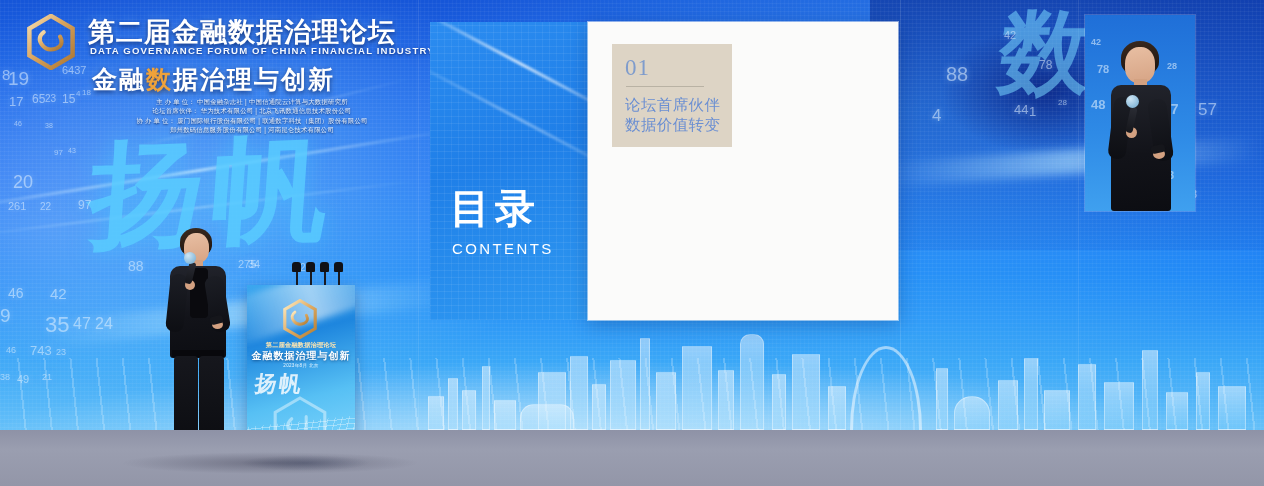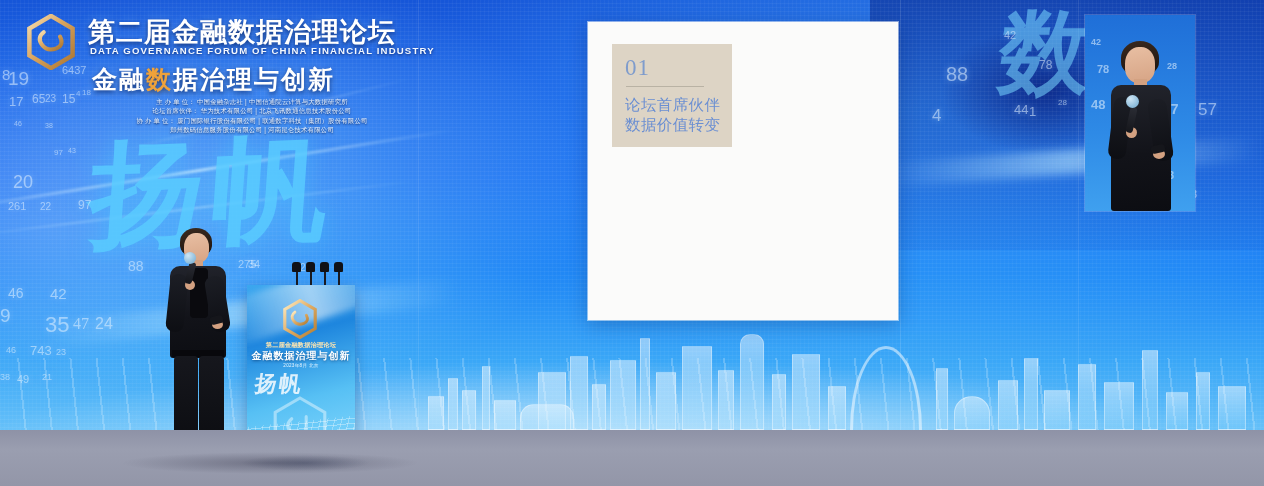--- a/index.html
+++ b/index.html
@@ -356,21 +356,21 @@
         <div class="num" style="left: 54px; top: 148px; font-size: 8px;">97</div>
         <div class="num" style="left: 68px; top: 147px; font-size: 7px;">43</div>
         <div class="num" style="left: 13px; top: 172px; font-size: 18px;">20</div>
         <div class="num" style="left: 8px; top: 200px; font-size: 11px;">261</div>
         <div class="num" style="left: 40px; top: 201px; font-size: 10px;">22</div>
         <div class="num" style="left: 78px; top: 198px; font-size: 12px;">97</div>
         <div class="num" style="left: 8px; top: 285px; font-size: 14px;">46</div>
         <div class="num" style="left: 50px; top: 285px; font-size: 15px;">42</div>
         <div class="num" style="left: 0px; top: 305px; font-size: 19px;">9</div>
         <div class="num" style="left: 45px; top: 312px; font-size: 22px;">35</div>
-        <div class="num" style="left: 73px; top: 315px; font-size: 16px; font-family: Liberation Serif, serif;">47</div>
+        <div class="num" style="left: 73px; top: 315px; font-size: 16px;">47</div>
         <div class="num" style="left: 95px; top: 315px; font-size: 16px;">24</div>
         <div class="num" style="left: 6px; top: 345px; font-size: 9px;">46</div>
         <div class="num" style="left: 30px; top: 343px; font-size: 13px;">743</div>
         <div class="num" style="left: 56px; top: 347px; font-size: 9px;">23</div>
         <div class="num" style="left: 0px; top: 372px; font-size: 9px;">38</div>
         <div class="num" style="left: 17px; top: 373px; font-size: 11px;">49</div>
         <div class="num" style="left: 42px; top: 372px; font-size: 9px;">21</div>
         <div class="num" style="left: 946px; top: 63px; font-size: 20px;">88</div>
         <div class="num" style="left: 1039px; top: 58px; font-size: 12px;">78</div>
         <div class="num" style="left: 1004px; top: 29px; font-size: 11px;">42</div>
@@ -450,20 +450,27 @@
 
     <div class="org-lines">
       <div class="org-line">主 办 单 位： 中国金融杂志社 | 中国信通院云计算与大数据研究所</div>
       <div class="org-line">论坛首席伙伴： 华为技术有限公司 | 北京飞讯数通信息技术股份公司</div>
       <div class="org-line">协 办 单 位： 厦门国际银行股份有限公司 | 联通数字科技（集团）股份有限公司</div>
       <div class="org-line">郑州数码信息服务股份有限公司 | 河南昆仑技术有限公司</div>
     </div>
 
   </div>
 
+  <div class="slide-left">
+    <div class="lt-grid"></div>
+    <div class="lt-beam"></div>
+    <div class="lt-beam" style="top:96px;left:-60px;width:300px;opacity:.5;"></div>
+    <div class="toc-cn">目录</div>
+    <div class="toc-en">CONTENTS</div>
+  </div>
 
   <div class="slide">
 
     <div class="toc-item highlight" style="left:24px; top:22px;">
       <div class="tnum">01</div>
       <div class="trule"></div>
       <div class="ttext">论坛首席伙伴</div>
       <div class="ttext">数据价值转变</div>
     </div>
 

